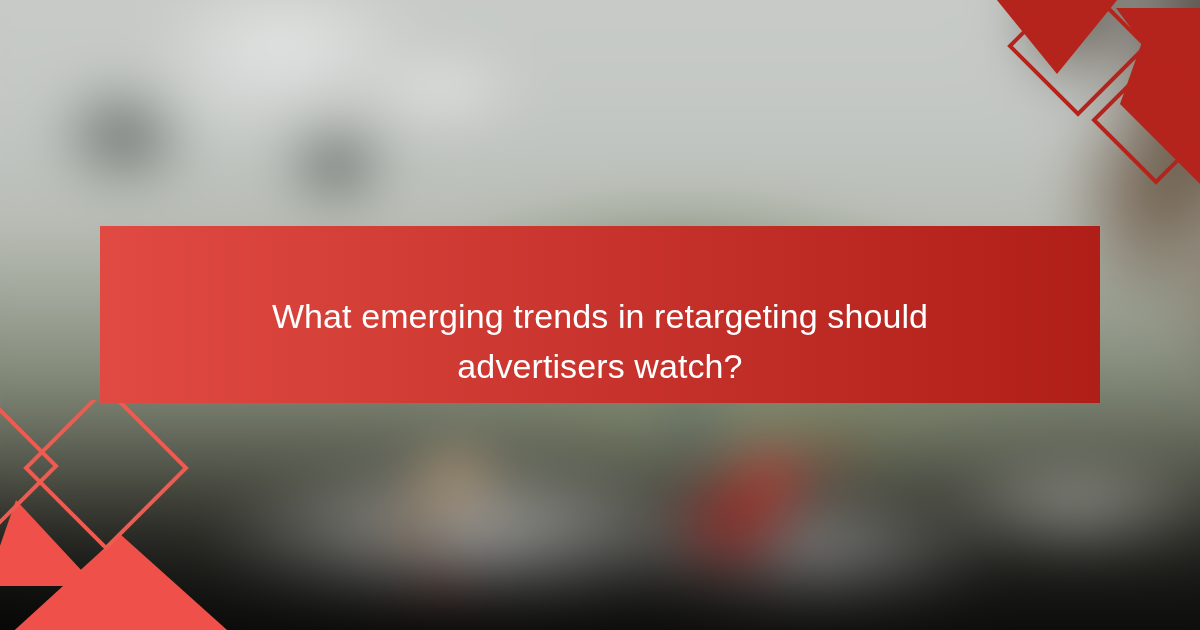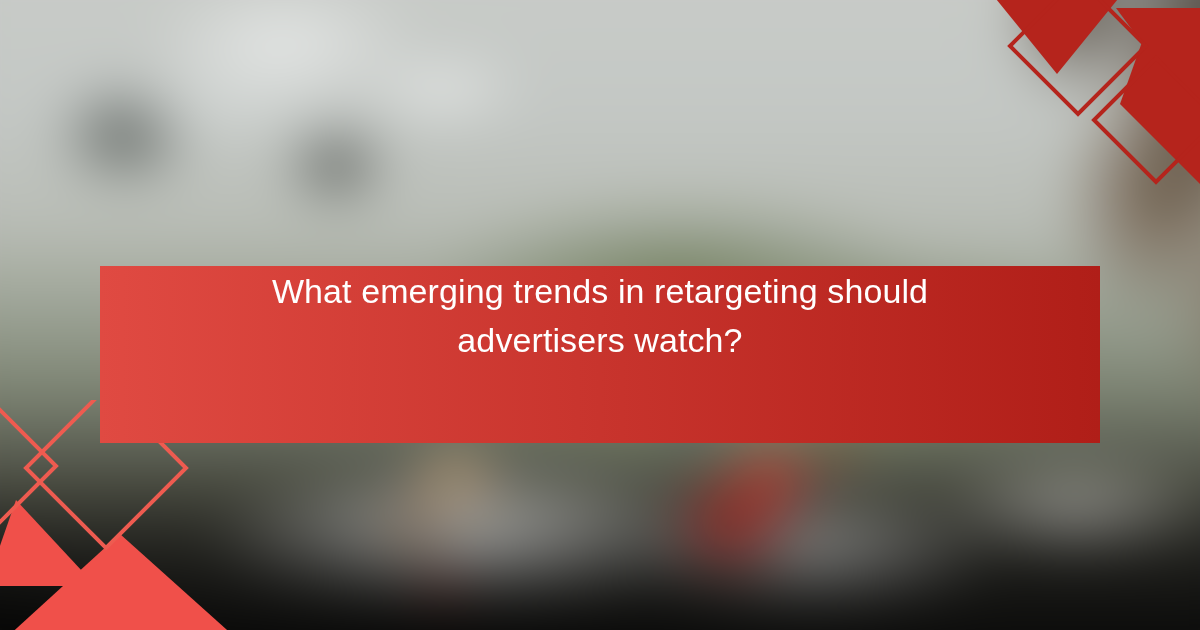--- a/index.html
+++ b/index.html
@@ -115,25 +115,24 @@
   #deco-bl { bottom: 0; left: 0; width: 250px; height: 230px; }
 
   
   #title-banner {
     position: absolute;
     left: 100px;
     top: 226px;
     width: 1000px;
     height: 177px;
     display: flex;
-    align-items: flex-start;
+    align-items: flex-end;
     justify-content: center;
     box-sizing: border-box;
-    padding: 1px 64px;
-    margin-top: 40px;
+    padding: 12px 64px;
   }
   #title-text {
     color: #ffffff;
     font-size: 34px;
     line-height: 1.45;
     font-weight: 400;
     text-align: center;
     letter-spacing: 0.1px;
     white-space: pre-line;
   }

